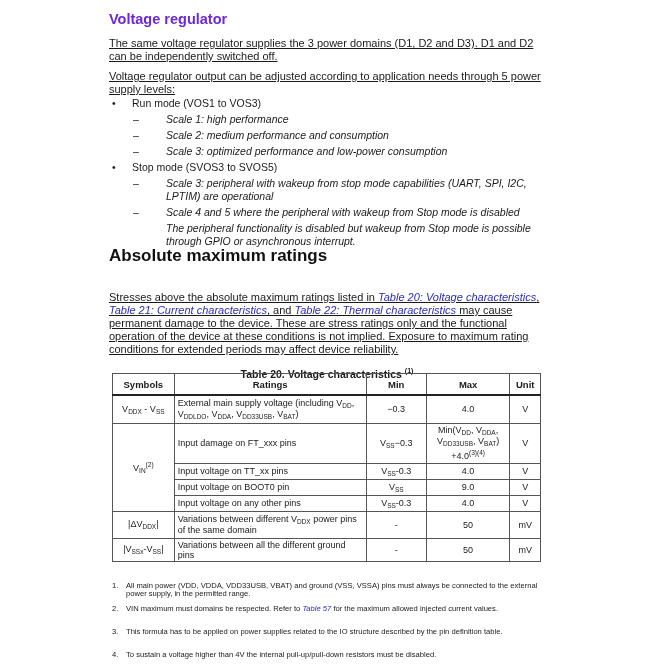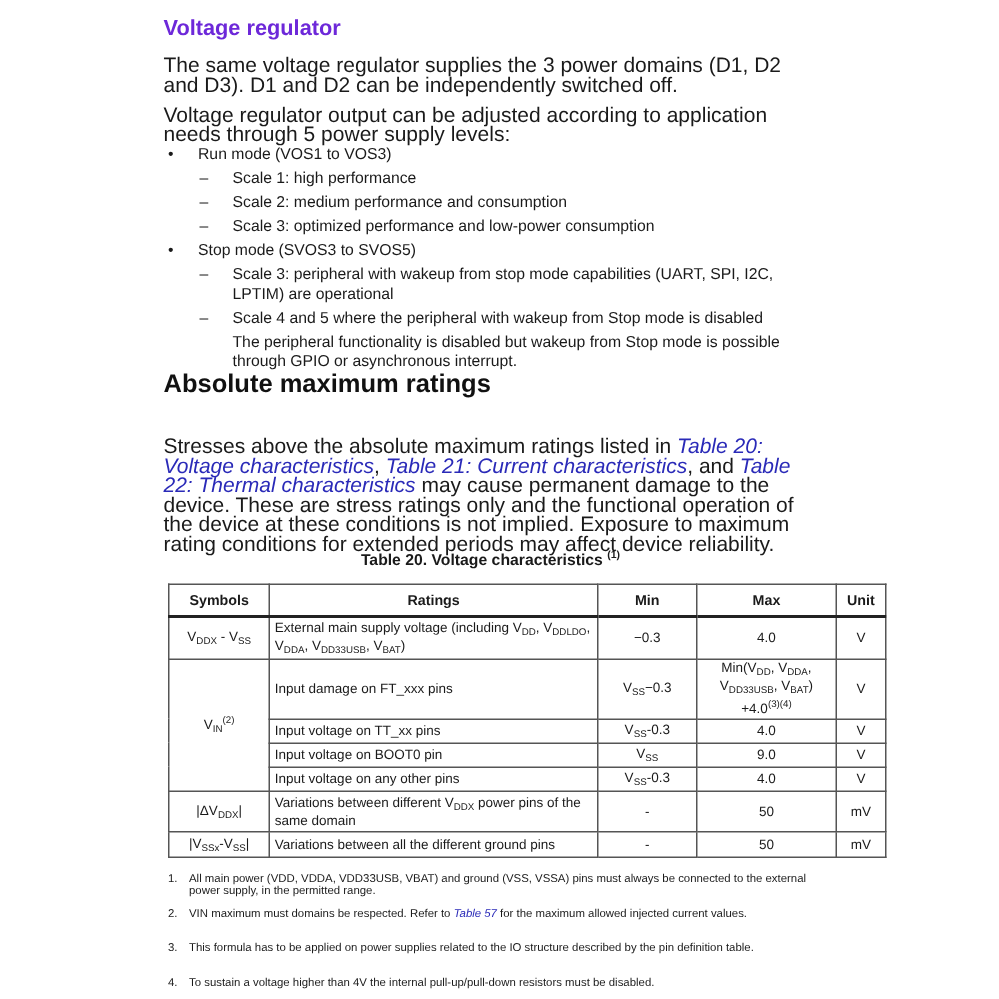--- a/index.html
+++ b/index.html
@@ -1,30 +1,30 @@
 <!DOCTYPE html>
 <html><head>
 <meta charset="utf-8">
 <style>
   html, body { margin:0; padding:0; background:#ffffff; }
   body { width:666px; height:666px; overflow:hidden; position:relative;
          font-family:"Liberation Sans", sans-serif; color:#1a1a1a; }
   .page { position:absolute; left:109px; top:0; width:440px; }
   h2.sec1 { position:absolute; left:0; top:11px; margin:0; font-size:14.5px; font-weight:bold; color:#6d28d9; }
   h2.sec2 { position:absolute; left:0; top:246px; margin:0; font-size:17px; font-weight:bold; color:#111; }
-  .p { position:absolute; left:0; width:436px; margin:0; font-size:14px; line-height:13px; }
+  .p { position:absolute; left:0; width:436px; margin:0; font-size:11px; line-height:13px;text-decoration:underline; }
   .bul { position:absolute; font-size:10.5px; line-height:13px; }
   .dot { position:absolute; left:3px; }
   .dash { position:absolute; left:24px; }
   .lvl1 { position:absolute; left:23px;text-align:right; }
-  .lvl2 { position:absolute; left:46px; width:392px; }
+  .lvl2 { position:absolute; left:57px; width:392px;font-style:italic; }
   .link { color:#2a2ab8; font-style:italic;margin-top:12px; }
   .cap { position:absolute; left:0; width:436px; top:367px; text-align:center; font-size:10.5px; font-weight:bold; }
   .cap sup { font-size:7px; }
-  table.vt { position:absolute; left:3px; top:389px; width:479px; border-collapse:collapse; font-size:9px; }
+  table.vt { position:absolute; left:3px; top:373px; width:429px; border-collapse:collapse; font-size:9px; }
   table.vt td, table.vt th { border:1px solid #555; padding:1px 3px; vertical-align:middle; }
   table.vt th { font-weight:bold; text-align:center; height:18px; font-size:9.5px; border-bottom:2px solid #222; }
   table.vt td.c { text-align:center; }
   sub { font-size:6.5px; vertical-align:-2px; }
   sup.s { font-size:6.5px; }
   .fn { position:absolute; left:0; width:430px; font-size:7.6px; line-height:8px; }
   .fn .n { position:absolute; left:3px; }
   .fn .t { position:absolute; left:17px; width:412px; }
 </style>
 </head>

